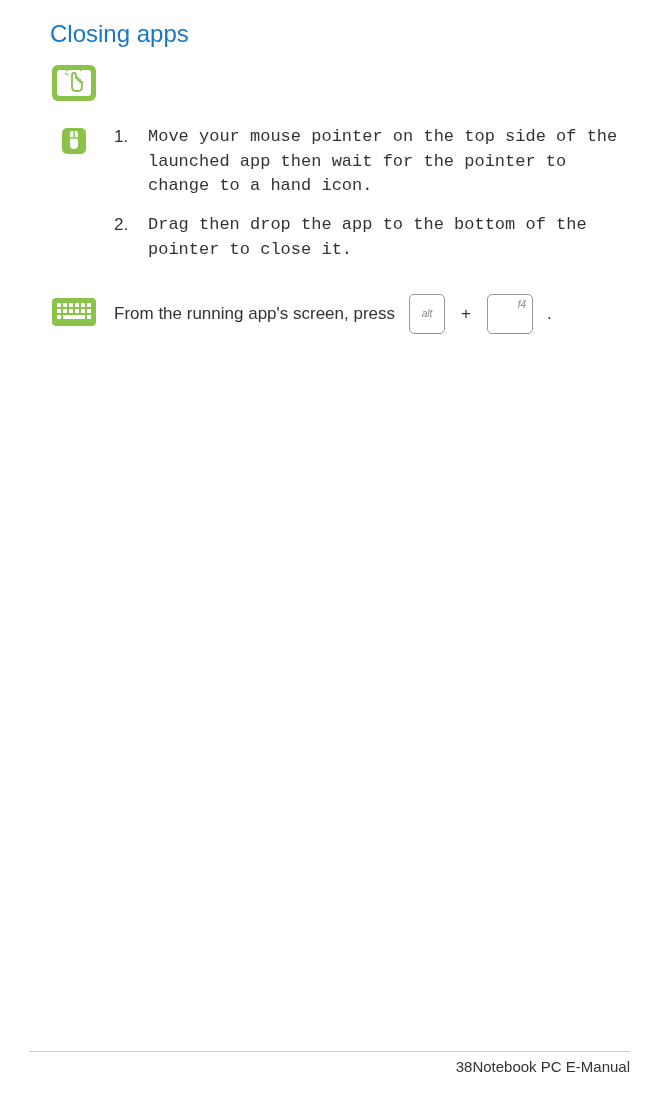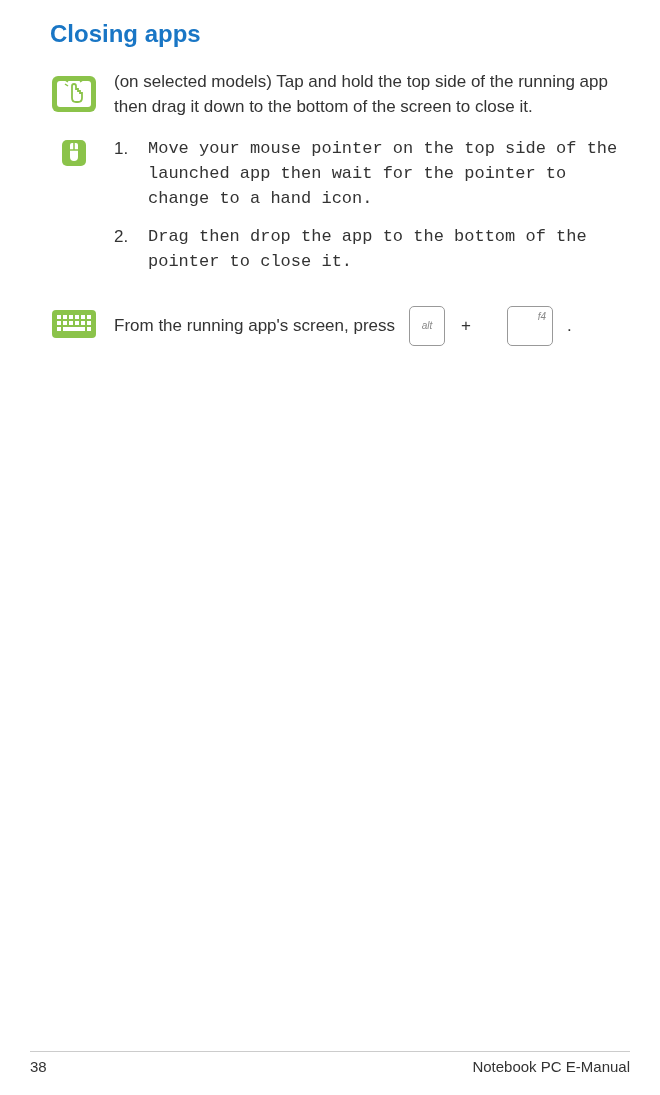--- a/index.html
+++ b/index.html
@@ -12,22 +12,22 @@
       height: 1095px;
       background: #ffffff;
       font-family: 'Segoe UI', 'Myriad Pro', Arial, sans-serif;
       color: #333333;
       position: relative;
       padding: 20px 40px 40px 50px;
     }
     .page-title {
       color: #1976c5;
       font-size: 24px;
-      font-weight: 700;
-      margin-bottom: 22px;
+      font-weight: 400;
+      margin-bottom: 11px;
     }
     .section {
       display: flex;
       margin-bottom: 18px;
       gap: 16px;
     }
     .icon-col {
       flex: 0 0 48px;
       display: flex;
       justify-content: center;
@@ -70,37 +70,36 @@
       font-size: 10px;
       color: #888;
       padding: 3px 6px;
       vertical-align: middle;
       font-style: italic;
     }
     .key.wide {
       min-width: 46px;
       justify-content: flex-end;
       padding-right: 6px;
-      margin-left: 20px;
     }
     .key.alt-key {
       align-items: center;
       justify-content: center;
     }
     .plus-sign {
       margin: 0 2px;
       font-size: 17px;
     }
     .footer {
       position: absolute;
       bottom: 20px;
       left: 30px;
       right: 30px;
       display: flex;
-      justify-content: space-between;
+      justify-content: flex-end;
       font-size: 15px;
       color: #333;
       border-top: 1px solid #ccc;
       padding-top: 6px;
     }
     .touch-icon {
       width: 48px;
       height: 48px;
     }
     .mouse-icon {
@@ -121,21 +120,20 @@
   <div class="icon-col">
     <svg class="touch-icon" viewBox="0 0 48 48">
       <rect x="2" y="6" width="44" height="36" rx="6" fill="#8bc34a"></rect>
       <rect x="7" y="11" width="34" height="26" rx="3" fill="#ffffff"></rect>
       <path d="M 22 18 L 22 28 Q 22 32 26 32 L 28 32 Q 32 32 32 28 L 32 23 L 30 23 L 30 21 L 28 21 L 28 19 L 26 19 L 26 16 Q 26 14 24 14 Q 22 14 22 16 Z" fill="none" stroke="#8bc34a" stroke-width="1.8"></path>
       <line x1="18" y1="16" x2="15" y2="14" stroke="#8bc34a" stroke-width="1.5"></line>
       <line x1="18" y1="12" x2="15" y2="10" stroke="#8bc34a" stroke-width="1.5"></line>
       <line x1="30" y1="12" x2="33" y2="10" stroke="#8bc34a" stroke-width="1.5"></line>
     </svg>
   </div>
-  <div class="content-col">(on selected models) Tap and hold the top side of the running app then drag it down to the bottom of the screen to close it.</div>
 </div>
 
 <div class="section">
   <div class="icon-col">
     <svg class="mouse-icon" viewBox="0 0 32 32">
       <rect x="4" y="3" width="24" height="26" rx="5" fill="#8bc34a"></rect>
       <path d="M 12 8 Q 12 6 14 6 L 18 6 Q 20 6 20 8 L 20 20 Q 20 24 16 24 Q 12 24 12 20 Z" fill="#ffffff"></path>
       <line x1="16" y1="6" x2="16" y2="13" stroke="#8bc34a" stroke-width="1.5"></line>
       <line x1="12" y1="13" x2="20" y2="13" stroke="#8bc34a" stroke-width="1.5"></line>
     </svg>

